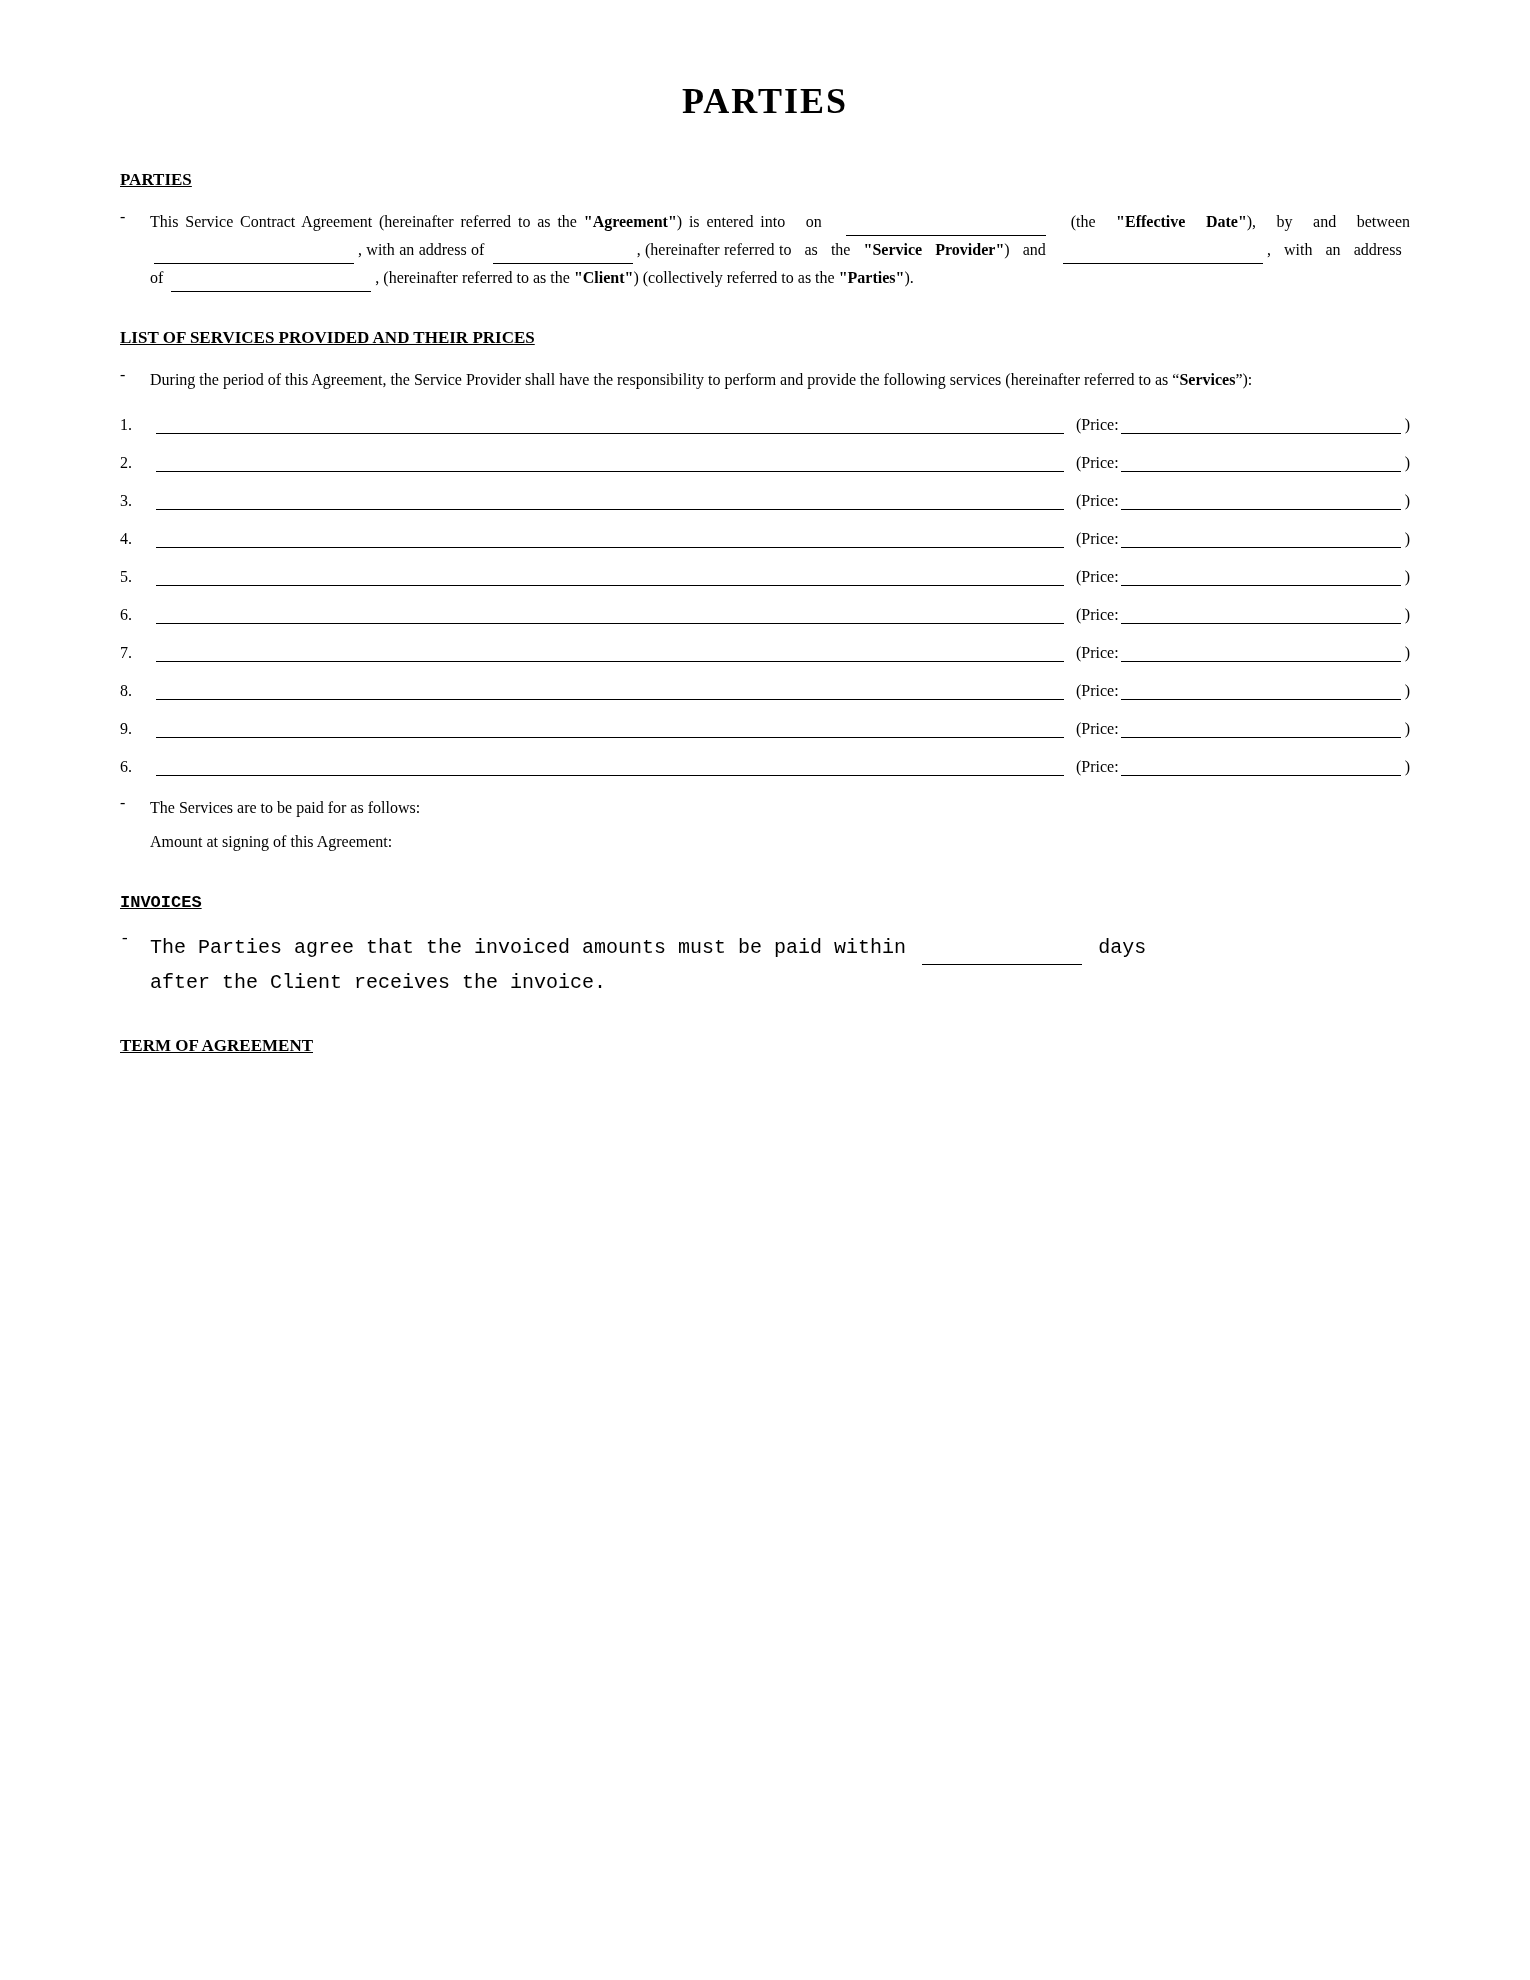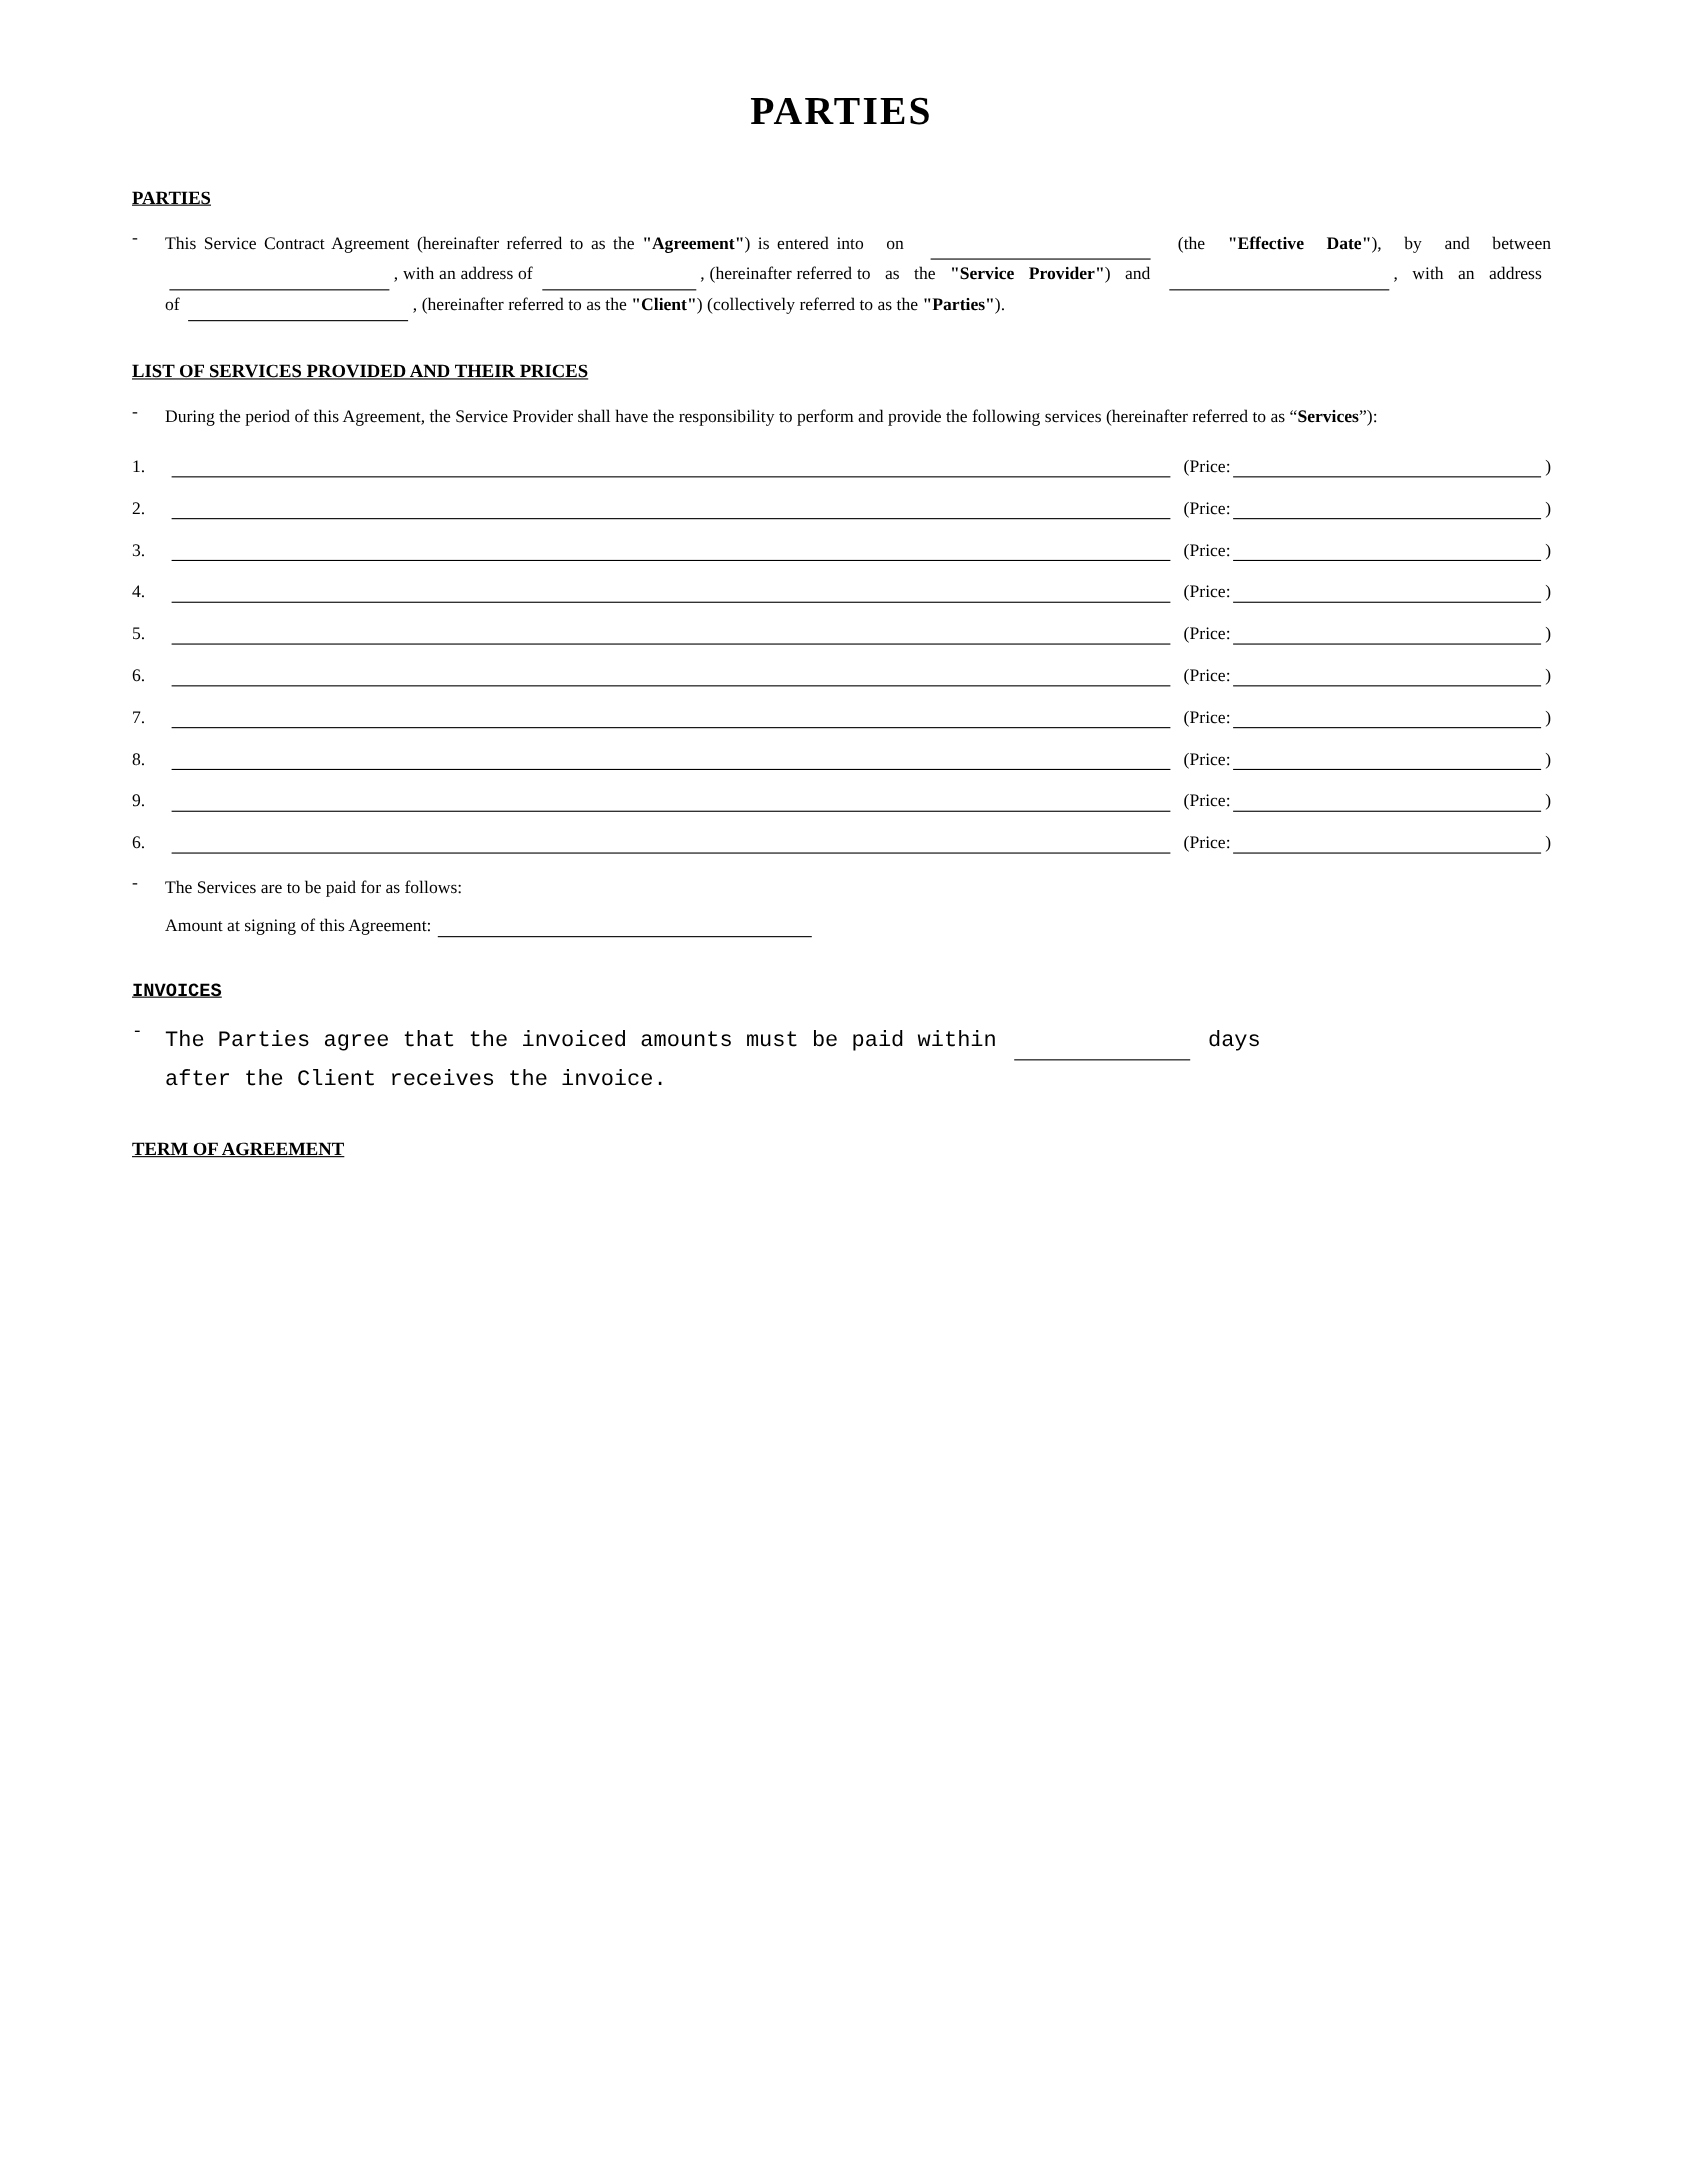--- a/index.html
+++ b/index.html
@@ -96,21 +96,22 @@
       border-bottom: 1px solid #000;
       height: 22px;
     }
 
     .service-paren-close {
       margin-left: 4px;
     }
 
     .payment-line {
       display: flex;
-      align-items: center;
+      align-items: flex-start;
+      flex-direction: column;
     }
 
     .payment-label {
       white-space: nowrap;
       margin-right: 6px;
     }
 
     .payment-blank {
       border-bottom: 1px solid #000;
       flex: 1;

